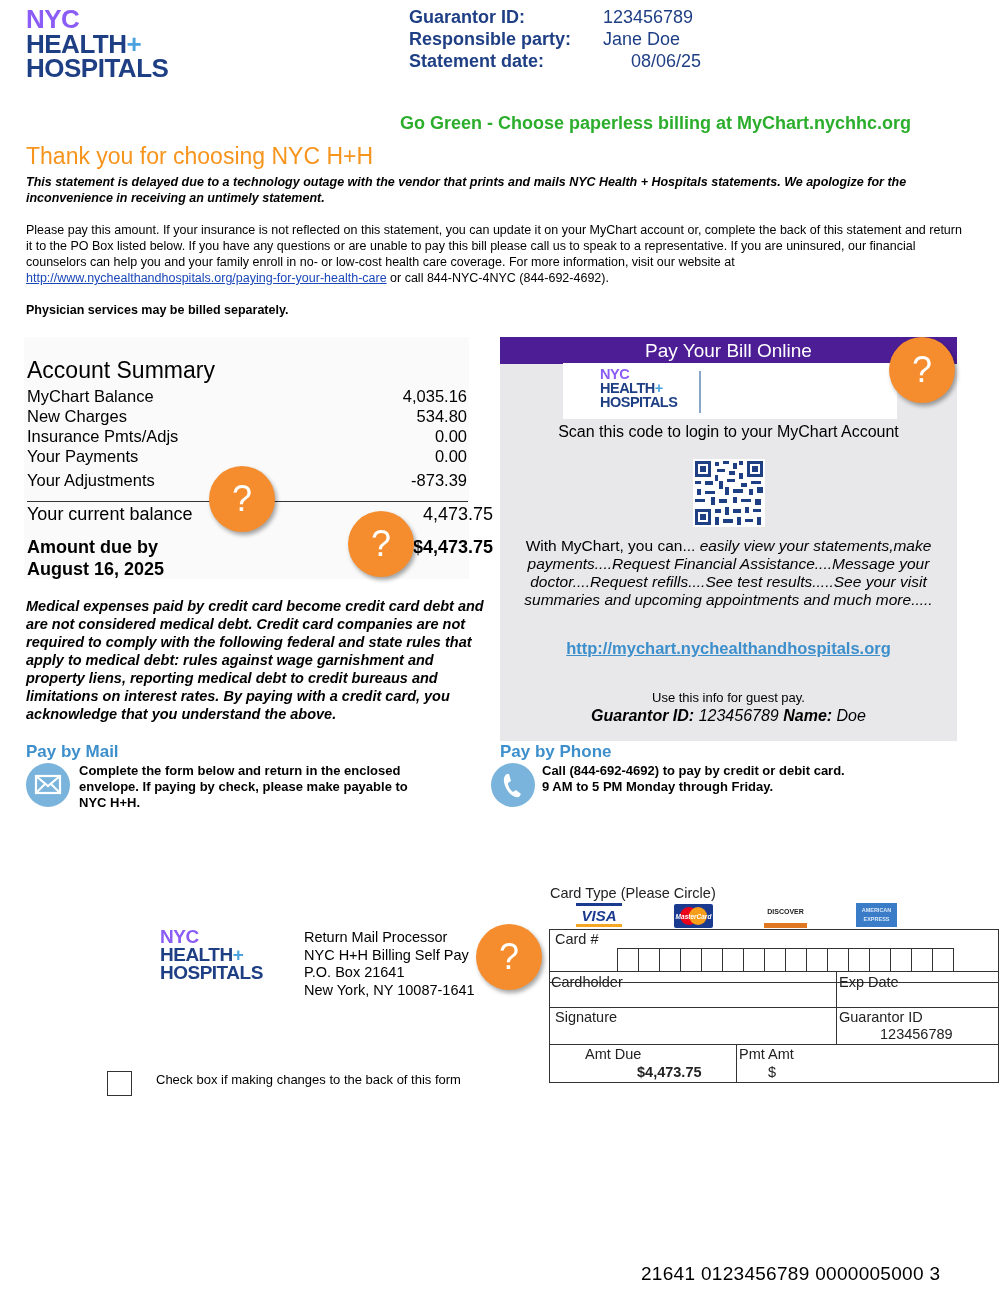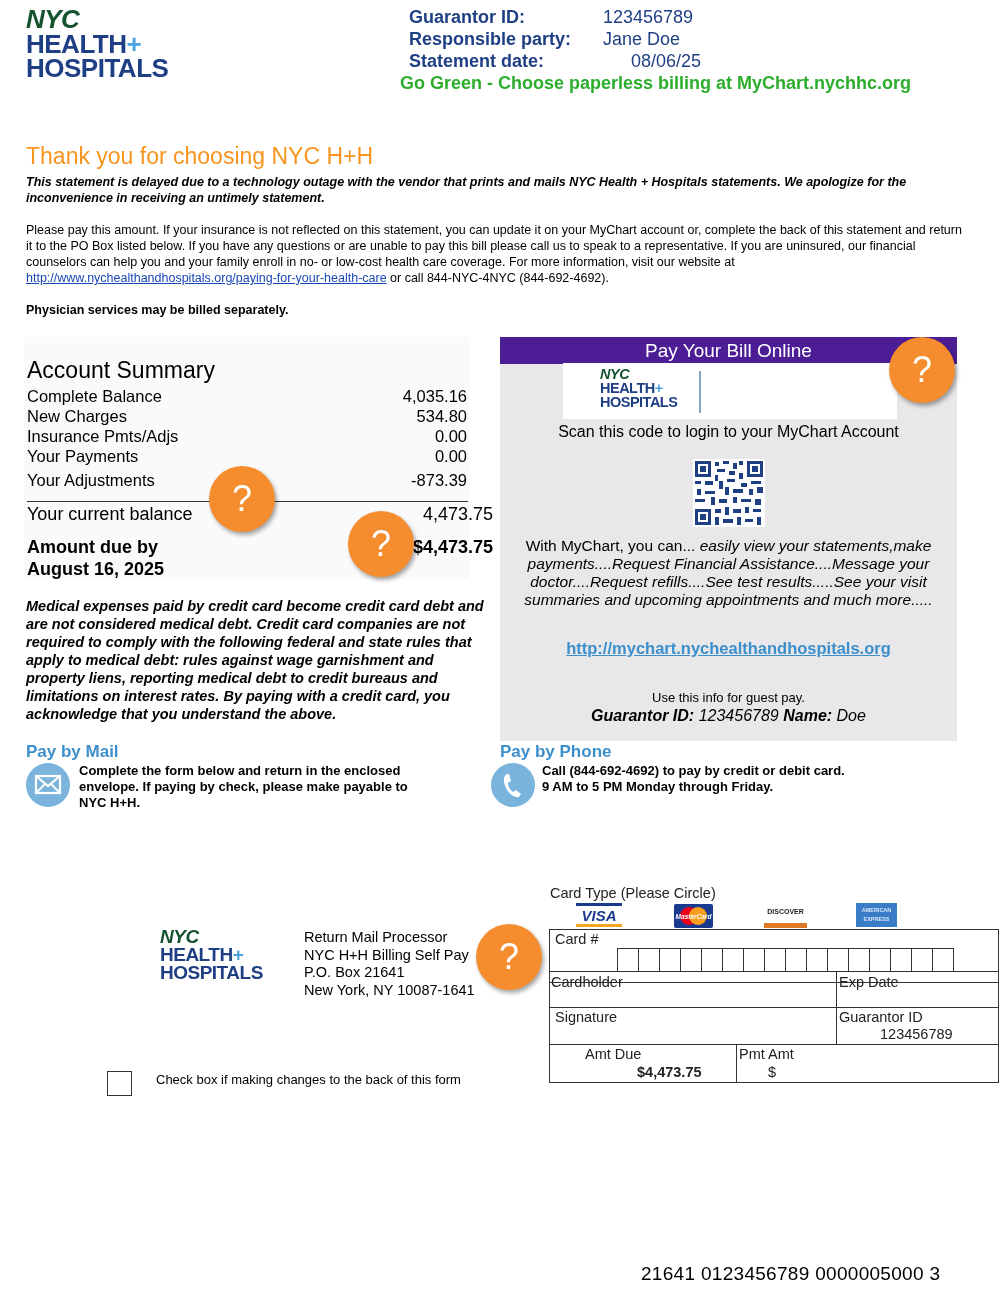--- a/index.html
+++ b/index.html
@@ -2,28 +2,28 @@
 <html><head>
 <meta charset="utf-8">
 <style>
   * { box-sizing: border-box; margin: 0; padding: 0; }
   html, body { width: 1000px; height: 1291px; background: #fff; }
   body { position: relative; font-family: "Liberation Sans", sans-serif; color: #000; overflow: hidden; }
   .abs { position: absolute; }
 
   
   .logo { font-family: "Liberation Sans", sans-serif; font-weight: bold; line-height: 0.95; letter-spacing: -0.5px; }
-  .logo .nyc { color: #14532d; font-style: italic; }
+  .logo .nyc { color: #8b5cf6; }
   .logo .hh { color: #1f3f85; }
   .logo .plus { color: #4aa3df; }
 
   
   .hdr-label { color: #1f3f85; font-weight: bold; font-size: 18px; }
   .hdr-value { color: #1f3f85; font-size: 18px; }
-  .go-green { color: #2cae2c; font-weight: bold; font-size: 18px; }
+  .go-green { color: #2cae2c; font-weight: bold; font-size: 18px; margin-top: 40px; }
 
   .thank { color: #f7941d; font-size: 23px; }
   .notice { font-size: 12.5px; font-weight: bold; font-style: italic; line-height: 16px; }
   .body-text { font-size: 12.5px; line-height: 16px; }
   .body-text a { color: #1a47b8; text-decoration: underline; }
 
   
   .acct { background: #fafafa; }
   .acct-title { font-size: 23px; }
   .acct-row { font-size: 16.5px; display: flex; justify-content: space-between; line-height: 20px; }
@@ -82,21 +82,21 @@
 <div class="abs notice" style="left:26px; top:174px; width:945px;">This statement is delayed due to a technology outage with the vendor that prints and mails NYC Health + Hospitals statements. We apologize for the inconvenience in receiving an untimely statement.</div>
 <div class="abs body-text" style="left:26px; top:222px; width:945px;">
   <span>Please pay this amount. If your insurance is not reflected on this statement, you can update it on your MyChart account or, complete the back of this statement and return it to the PO Box listed below. If you have any questions or are unable to pay this bill please call us to speak to a representative. If you are uninsured, our financial counselors can help you and your family enroll in no- or low-cost health care coverage. For more information, visit our website at </span><a>http://www.nychealthandhospitals.org/paying-for-your-health-care</a><span> or call 844-NYC-4NYC (844-692-4692).</span>
 </div>
 <div class="abs body-text" style="left:26px; top:302px; font-weight:bold;">Physician services may be billed separately.</div>
 
 <div class="abs acct" style="left:24px; top:337px; width:445px; height:242px;"></div>
 <div class="abs acct-title" style="left:27px; top:357px;">Account Summary</div>
 <div class="abs" style="left:27px; top:386px; width:440px;">
   <div class="acct-row">
-      <span>Complete Balance</span>
+      <span>MyChart Balance</span>
       <span>4,035.16</span>
     </div>
   <div class="acct-row">
       <span>New Charges</span>
       <span>534.80</span>
     </div>
   <div class="acct-row">
       <span>Insurance Pmts/Adjs</span>
       <span>0.00</span>
     </div>

